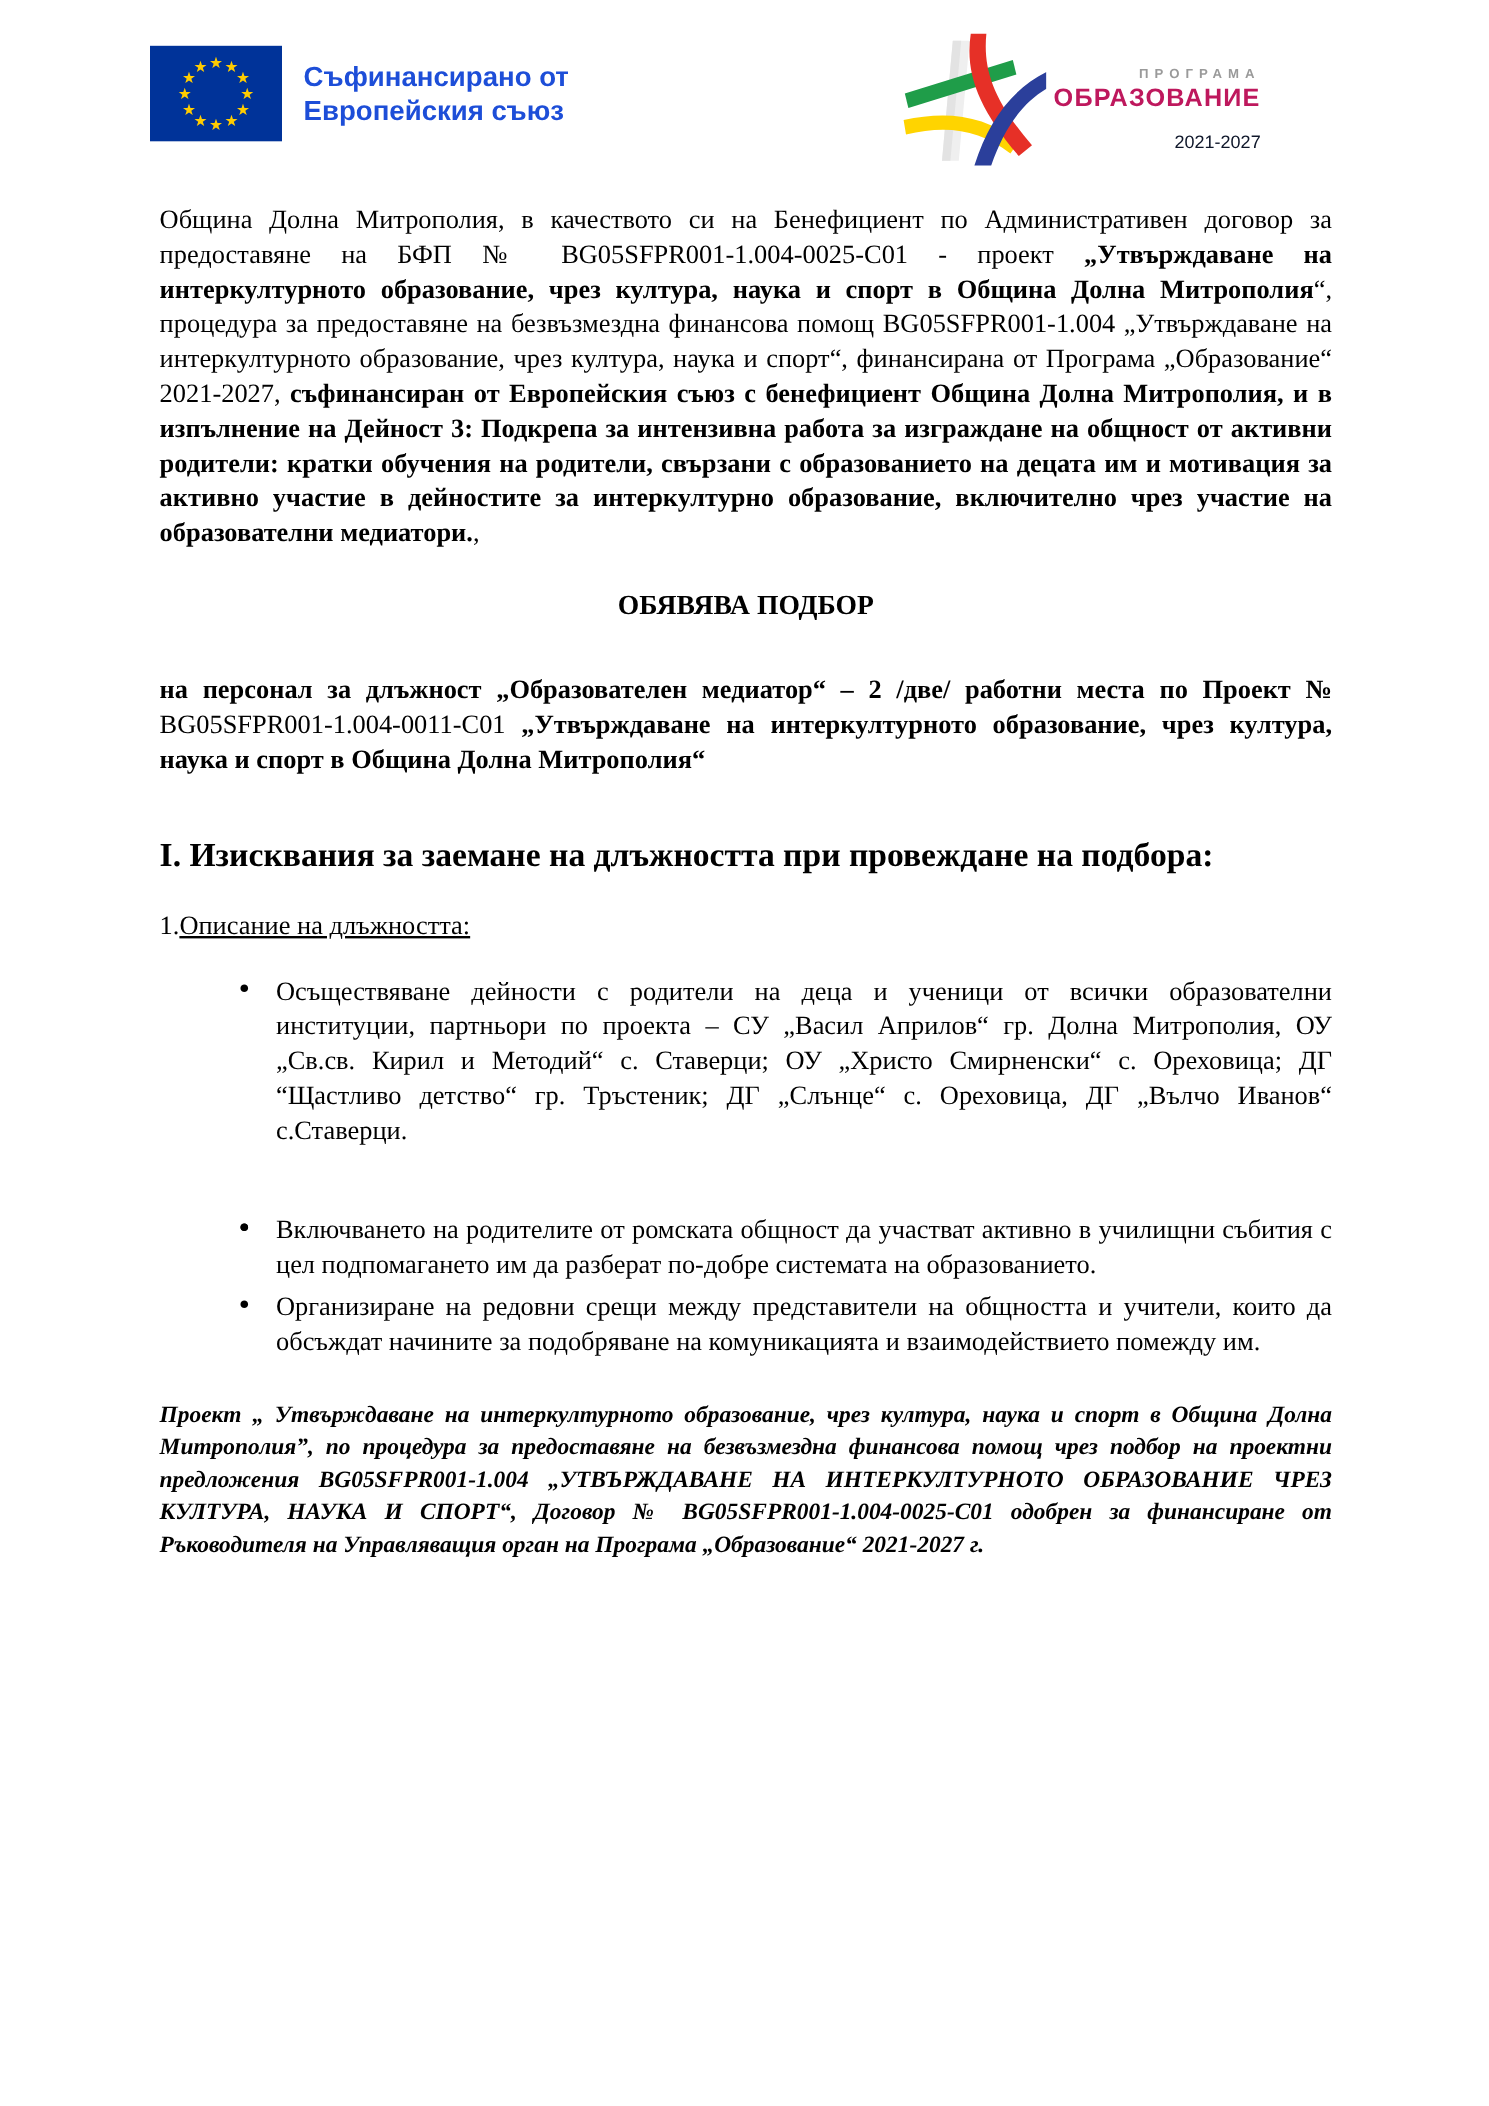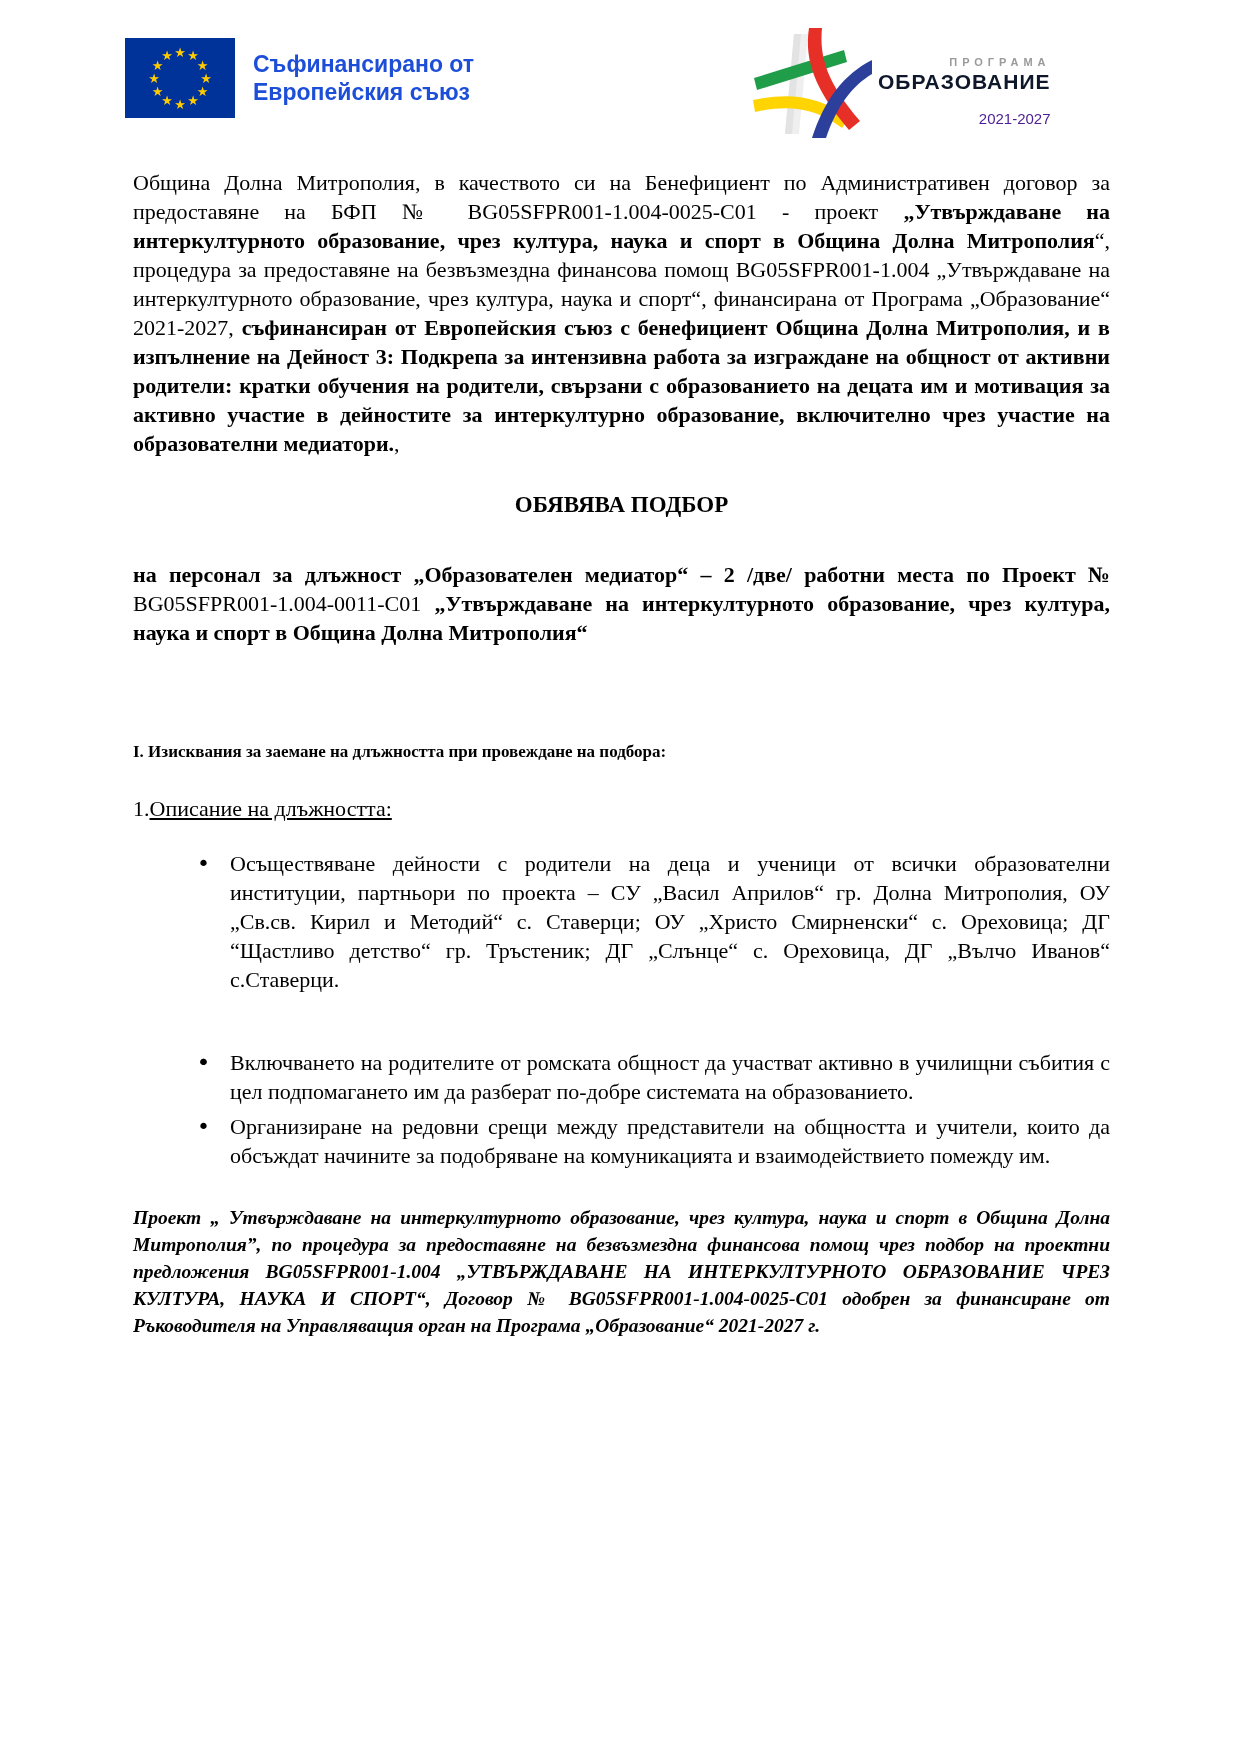--- a/index.html
+++ b/index.html
@@ -31,22 +31,22 @@
     position: absolute; left: 752px; top: 28px;
     display: flex; align-items: center; gap: 6px;
   }
   .prog-text {
     font-family: "Liberation Sans", sans-serif;
     color: #8C8C8C;
     text-align: right;
     margin-top: 14px;
   }
   .prog-l1 { font-size: 11px; letter-spacing: 5px; font-weight: bold; color: #9A9A9A; }
-  .prog-l2 { font-size: 21px; font-weight: bold; color: #0f172a; letter-spacing: 1px; margin-top: 2px; }
-  .prog-l3 { font-size: 15px; color: #4c1d95; margin-top: 16px; }
+  .prog-l2 { font-size: 21px; font-weight: bold; color: #be185d; letter-spacing: 1px; margin-top: 2px; }
+  .prog-l3 { font-size: 15px; color: #0f172a; margin-top: 16px; }
   
   .doc-body { margin: 0 131px 0 133px; }
   .title {
     margin-top: 60px;
     font-size: 23px;
     font-weight: bold;
     text-align: center;
     letter-spacing: 0.5px;
     line-height: 30px;
   }
@@ -59,22 +59,22 @@
   .subtitle {
     margin-top: 32px;
     font-size: 23px;
     font-weight: bold;
     text-align: center;
     line-height: 30px;
   }
   .p2 { margin-top: 40px; font-weight: bold; }
   .p2 .normal { font-weight: normal; }
   .section-heading {
-    margin-top: 90px;
-    font-size: 17px;
+    margin-top: 52px;
+    font-size: 28px;
     font-weight: bold;
     line-height: 30px;
   }
   .subsection {
     margin-top: 27px;
     font-size: 22px;
     line-height: 30px;
   }
   .subsection .underline { text-decoration: underline; }
   .bullets { list-style: none; margin-top: 25px; }

